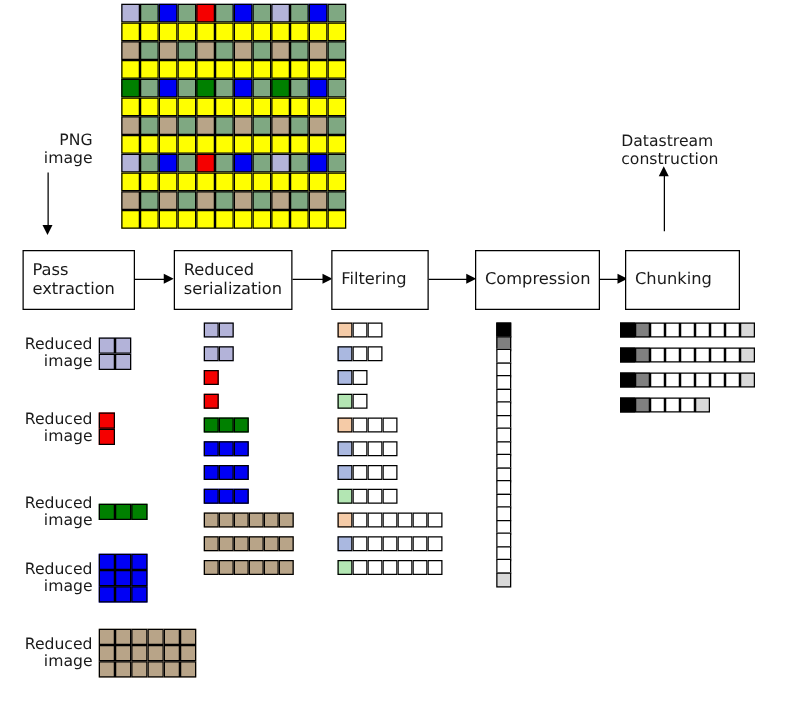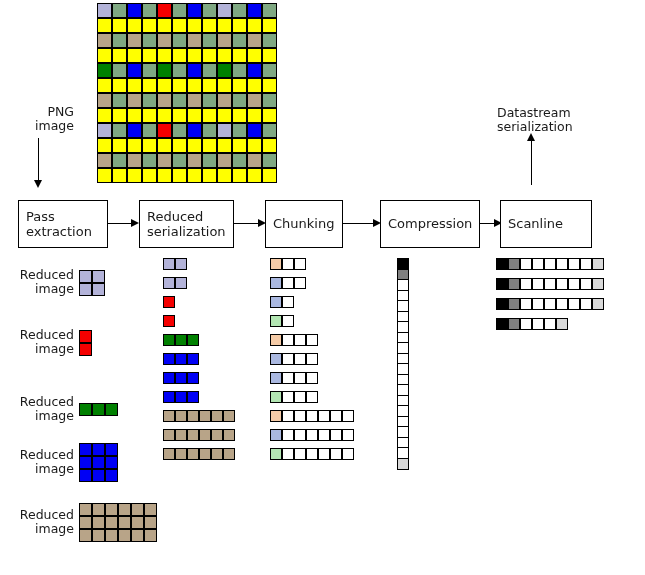--- a/index.html
+++ b/index.html
@@ -270,56 +270,56 @@
       <div class="cell" style="background: rgb(255, 255, 0);"></div>
     </div>
   </div>
 
 <div class="abs lbl lbl-right" style="left:6px;top:105px;width:68px;">PNG
 image</div>
 <div class="arrow-line-v" style="left:38px;top:138px;height:44px;"></div>
 <div class="arrow-head-d" style="left:34px;top:180px;"></div>
 
 <div class="abs lbl lbl-center" style="left:497px;top:106px;width:130px;text-align:left;">Datastream
-serialization</div>
+construction</div>
 <div class="arrow-head-u" style="left:527px;top:133px;"></div>
 <div class="arrow-line-v" style="left:531px;top:140px;height:45px;"></div>
 
 <div class="abs pbox" style="left:18px;top:200px;width:90px;height:48px;">
   <span>Pass
 extraction</span>
 </div>
 
 <div class="arrow-line-h" style="left:108px;top:223px;width:25px;"></div>
 <div class="arrow-head-r" style="left:131px;top:219px;"></div>
 
 <div class="abs pbox" style="left:139px;top:200px;width:95px;height:48px;">
   <span>Reduced
 serialization</span>
 </div>
 
 <div class="arrow-line-h" style="left:234px;top:223px;width:26px;"></div>
 <div class="arrow-head-r" style="left:258px;top:219px;"></div>
 
 <div class="abs pbox" style="left:265px;top:200px;width:78px;height:48px;">
-  <span>Chunking</span>
+  <span>Filtering</span>
 </div>
 
 <div class="arrow-line-h" style="left:343px;top:223px;width:32px;"></div>
 <div class="arrow-head-r" style="left:373px;top:219px;"></div>
 
 <div class="abs pbox" style="left:380px;top:200px;width:100px;height:48px;">
   <span>Compression</span>
 </div>
 
 <div class="arrow-line-h" style="left:480px;top:223px;width:16px;"></div>
 <div class="arrow-head-r" style="left:494px;top:219px;"></div>
 
 <div class="abs pbox" style="left:500px;top:200px;width:92px;height:48px;">
-  <span>Scanline</span>
+  <span>Chunking</span>
 </div>
 
 <div id="reduced-col">
     <div class="abs lbl lbl-right" style="left: 6px; top: 268px; width: 68px;">Reduced
 image</div>
     <div class="abs red grid" style="left: 79px; top: 270px;">
       <div class="grow">
         <div class="cell" style="background: rgb(179, 179, 217);"></div>
         <div class="cell" style="background: rgb(179, 179, 217);"></div>
       </div>

